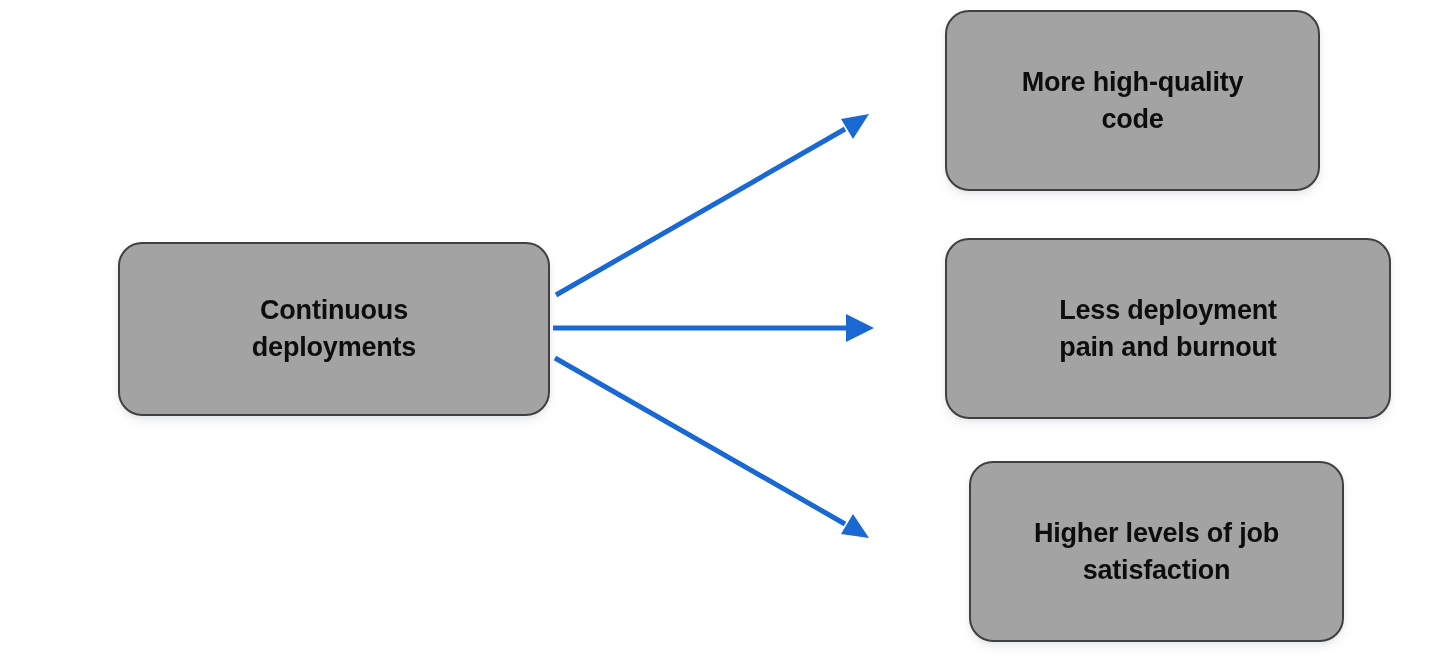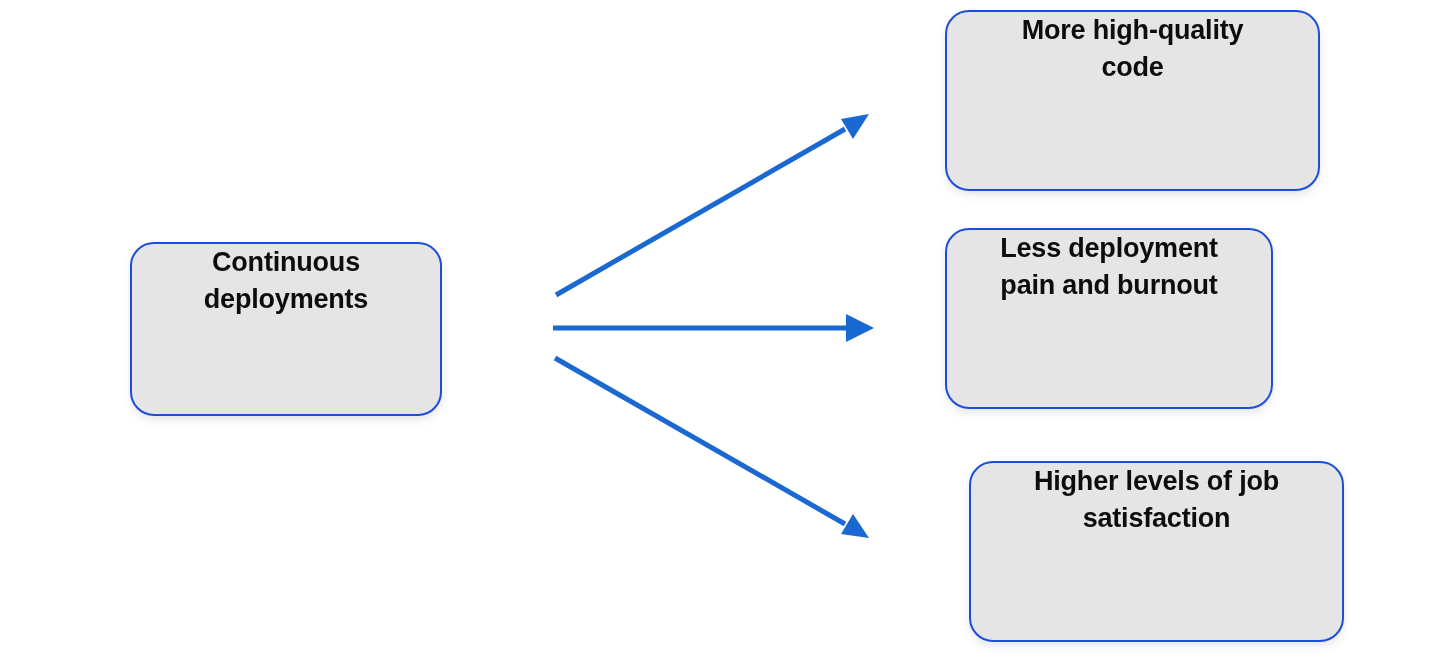--- a/index.html
+++ b/index.html
@@ -14,53 +14,52 @@
     position: relative;
     width: 1440px;
     height: 670px;
     background: #ffffff;
     overflow: hidden;
   }
 
   .node {
     position: absolute;
     box-sizing: border-box;
-    background: #e5e5e5;
-    border: 2px solid #1d4ed8;
+    background: #a3a3a3;
+    border: 2px solid #404040;
     border-radius: 24px;
     box-shadow: 0 5px 10px rgba(120,128,150,0.13),
                 0 2px 4px rgba(120,128,150,0.08);
     display: flex;
-    align-items: flex-start;
+    align-items: center;
     justify-content: center;
     text-align: center;
   }
   .node-label {
     font-family: "Liberation Sans", sans-serif;
     font-weight: bold;
     font-size: 27px;
     line-height: 37px;
     letter-spacing: -0.2px;
     color: #0d0d0d;
     padding: 0 28px;
     white-space: pre-line;
   }
 
   
   #node-source {
     left: 118px;
     top: 242px;
-    width: 312px;
+    width: 432px;
     height: 174px;
-    margin-left: 12px;
   }
 
   
   #node-outcome-0 { left: 945px; top: 10px;  width: 375px; height: 181px; }
-  #node-outcome-1 { left: 945px; top: 228px; width: 328px; height: 181px; }
+  #node-outcome-1 { left: 945px; top: 238px; width: 446px; height: 181px; }
   #node-outcome-2 { left: 945px; top: 461px; width: 375px; height: 181px; margin-left: 24px; }
 
   #arrow-layer {
     position: absolute;
     left: 0; top: 0;
     width: 1440px;
     height: 670px;
     pointer-events: none;
   }
 </style>

